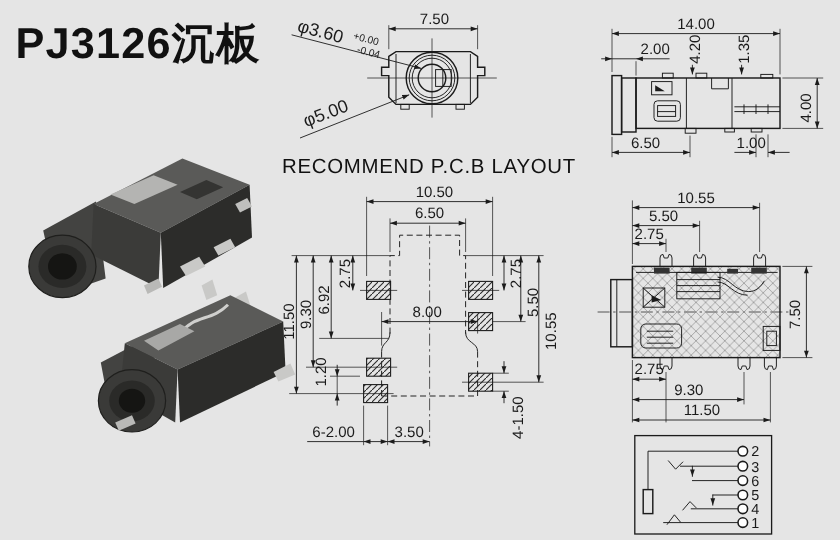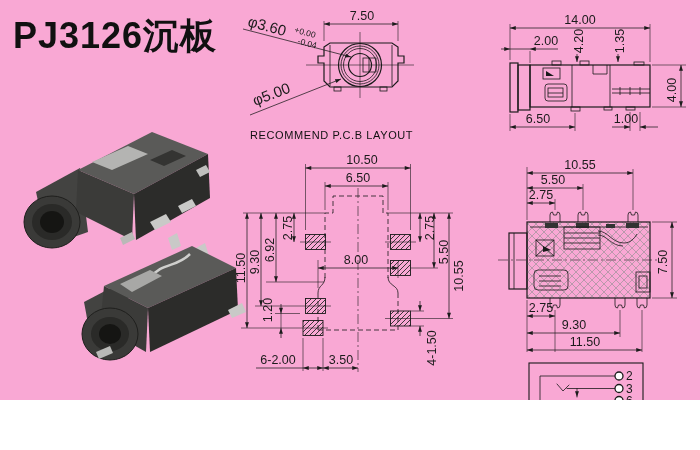--- a/index.html
+++ b/index.html
@@ -1,29 +1,29 @@
 <!DOCTYPE html>
 <html><head>
 <meta charset="utf-8">
 <style>
   html,body{margin:0;padding:0;background:#fff;}
-  #stage{position:relative;width:700px;height:400px;background:#f9a8d4;overflow:hidden;
+  #stage{position:relative;width:700px;height:450px;background:#e5e5e5;overflow:hidden;
          font-family:"Liberation Sans",sans-serif;}
   svg text{font-family:"Liberation Sans","DejaVu Sans",sans-serif;fill:#1b1b1b;}
   .dimtxt{font-size:12.5px;}
   .ol{stroke:#1b1b1b;stroke-width:1.2;fill:none;}
   .det{stroke:#1b1b1b;stroke-width:0.8;fill:none;}
   .thin{stroke:#1b1b1b;stroke-width:0.6;fill:none;}
   .dim{stroke:#1b1b1b;stroke-width:0.75;fill:none;}
   .dash{stroke-dasharray:5 3;}
   .cl{stroke:#1b1b1b;stroke-width:0.6;fill:none;stroke-dasharray:10 3 2 3;}
   .pad{fill:url(#hatch);stroke:#1b1b1b;stroke-width:0.9;}
   #title{position:absolute;left:13px;top:12px;font-size:36px;font-weight:bold;
          color:#111;letter-spacing:1px;font-family:"Liberation Sans","DejaVu Sans",sans-serif;}
-  #pcbhead{position:absolute;left:250px;top:129px;font-size:11px;color:#111;
+  #pcbhead{position:absolute;left:235px;top:129px;font-size:17px;color:#111;
            letter-spacing:0.6px;font-family:"Liberation Sans","DejaVu Sans",sans-serif;}
 </style>
 </head>
 <body>
 
 <div id="stage">
 
   <div id="title">PJ3126沉板</div>
   <div id="pcbhead">RECOMMEND P.C.B LAYOUT</div>
 

